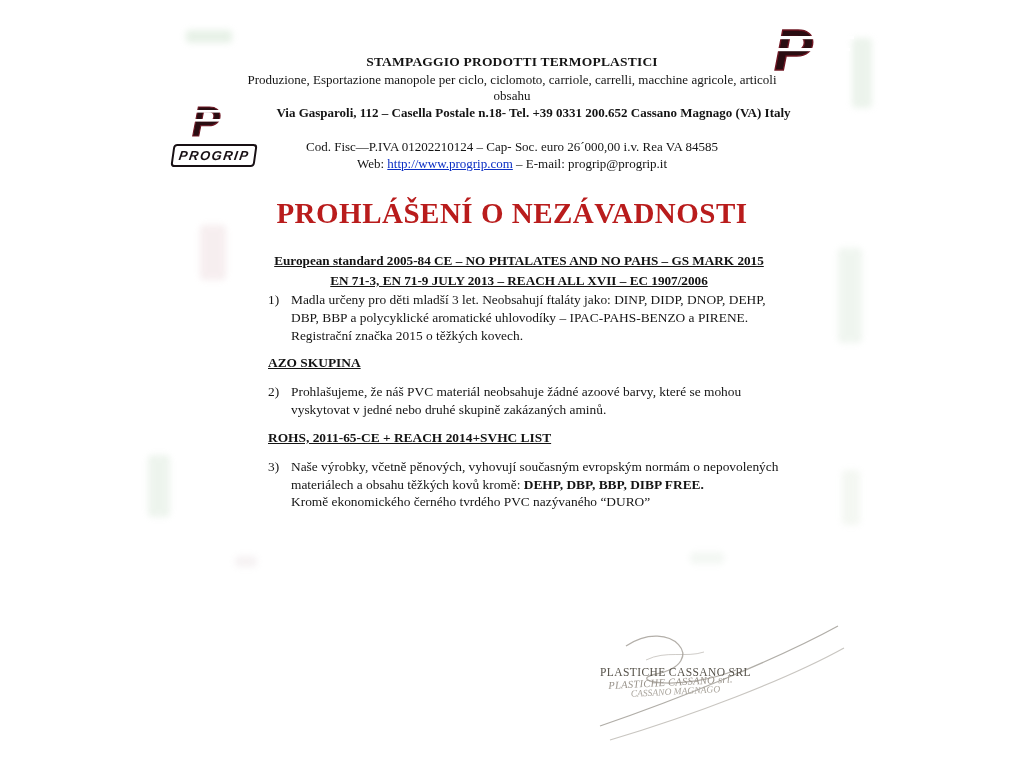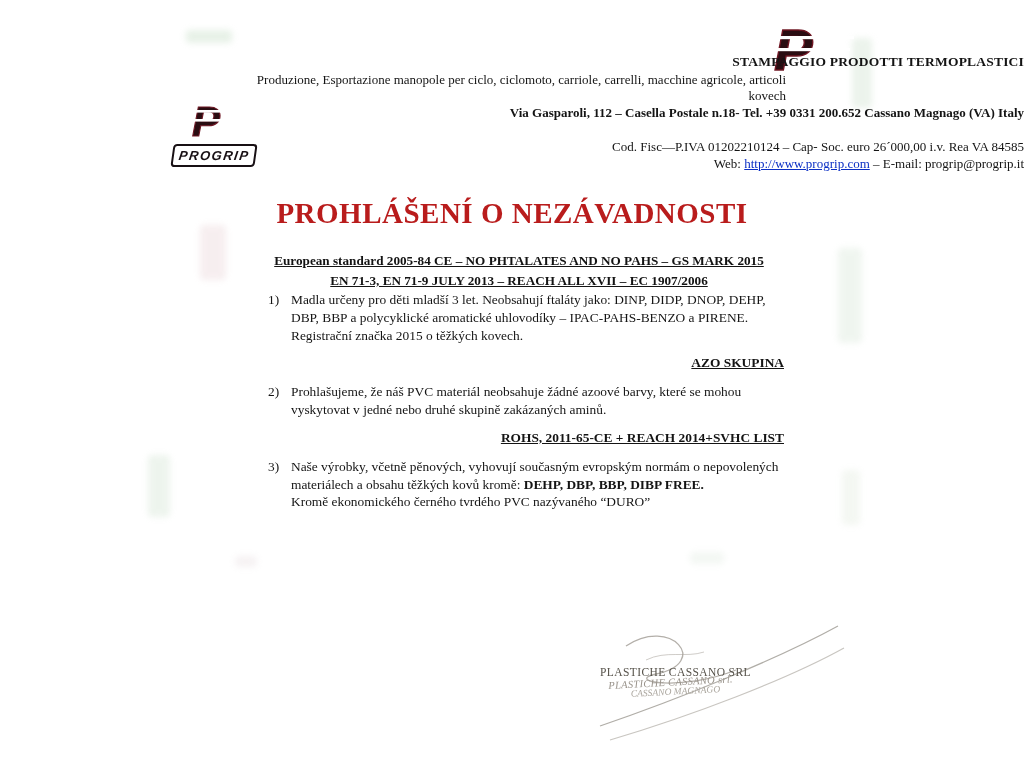--- a/index.html
+++ b/index.html
@@ -4,21 +4,21 @@
 <style>
   * { margin:0; padding:0; box-sizing:border-box; }
   html,body { background:#ffffff; }
   .page {
     position:relative; width:1024px; height:768px; margin:0 auto;
     background:#ffffff; overflow:hidden;
     font-family:"Liberation Serif", serif; color:#141414;
   }
 
   
-  .header { position:absolute; top:54px; left:0; width:100%; text-align:right; font-size:13px; line-height:1.25; }
+  .header { position:absolute; top:54px; left:0; width:100%; text-align:center; font-size:13px; line-height:1.25; }
   .hdr-line1 { font-weight:bold; font-size:13.5px; letter-spacing:.2px; }
   .hdr-line2 { max-width:548px; margin:1px auto 0; }
   .hdr-line3 { font-weight:bold; margin-top:1px;padding-left:43px; }
   .hdr-line4 { margin-top:17px; }
   .hdr-line5 { margin-top:1px; }
   .link { color:#0b2fc4; text-decoration:underline; cursor:pointer; }
 
   
   .logo-top { position:absolute; left:748px; top:20px; width:118px; height:58px; }
   .logo-left { position:absolute; left:160px; top:98px; width:108px; height:66px; text-align:center; }
@@ -37,21 +37,21 @@
     font-size:29px; font-weight:bold; letter-spacing:.5px; color:#b91c1c; }
   .standards { position:absolute; top:251px; left:0; width:100%; text-align:center;
     font-weight:bold; font-size:13.2px; line-height:1.5;margin-left:7px; }
   .standards span { text-decoration:underline; }
 
   
   .content { position:absolute; left:268px; top:291px; width:516px; font-size:13.4px; line-height:1.33; }
   .item { display:flex; margin-bottom:9px; }
   .item-num { width:23px; flex:none; }
   .item-text { flex:1; }
-  .centered-heading { text-align:right; font-weight:bold; margin:10px 0 11px; }
+  .centered-heading { text-align:left; font-weight:bold; margin:10px 0 11px; }
   .centered-heading span { text-decoration:underline; }
   .bold { font-weight:bold; }
 
   
   .sig-svg { position:absolute; left:586px; top:608px; width:270px; height:145px; }
   .signature { position:absolute; left:600px; top:666px; width:250px; }
   .sig-company { font-size:11.5px; color:#56524a; letter-spacing:.4px; }
   .stamp { font-style:italic; transform:rotate(-3deg); transform-origin:left top; margin-top:2px; margin-left:8px; }
   .stamp-l1 { font-size:10.5px; color:#9a948c; letter-spacing:.3px; }
   .stamp-l2 { font-size:9.5px; color:#aba69e; margin-left:22px; margin-top:-1px; }
@@ -95,21 +95,21 @@
       <rect x="14" y="12" width="66" height="2.6" fill="#ffffff"></rect>
       <rect x="11" y="21" width="66" height="2.6" fill="#ffffff"></rect>
     </svg>
     <div class="wordbox">
       <span>PROGRIP</span>
     </div>
   </div>
 
   <div class="header">
     <div class="hdr-line1">STAMPAGGIO PRODOTTI TERMOPLASTICI</div>
-    <div class="hdr-line2">Produzione, Esportazione manopole per ciclo, ciclomoto, carriole, carrelli, macchine agricole, articoli kovech</div>
+    <div class="hdr-line2">Produzione, Esportazione manopole per ciclo, ciclomoto, carriole, carrelli, macchine agricole, articoli obsahu</div>
     <div class="hdr-line3">Via Gasparoli, 112 – Casella Postale n.18- Tel. +39 0331 200.652 Cassano Magnago (VA) Italy</div>
     <div class="hdr-line4">Cod. Fisc—P.IVA 01202210124 – Cap- Soc. euro 26´000,00 i.v. Rea VA 84585</div>
     <div class="hdr-line5"><span>Web: </span><span class="link">http://www.progrip.com</span><span> – E-mail: progrip@progrip.it</span></div>
   </div>
 
   <div class="doc-title">PROHLÁŠENÍ O NEZÁVADNOSTI</div>
 
   <div class="standards">
     <div><span>European standard 2005-84 CE – NO PHTALATES AND NO PAHS – GS MARK 2015</span></div>
     <div><span>EN 71-3, EN 71-9 JULY 2013 – REACH ALL XVII – EC 1907/2006</span></div>

